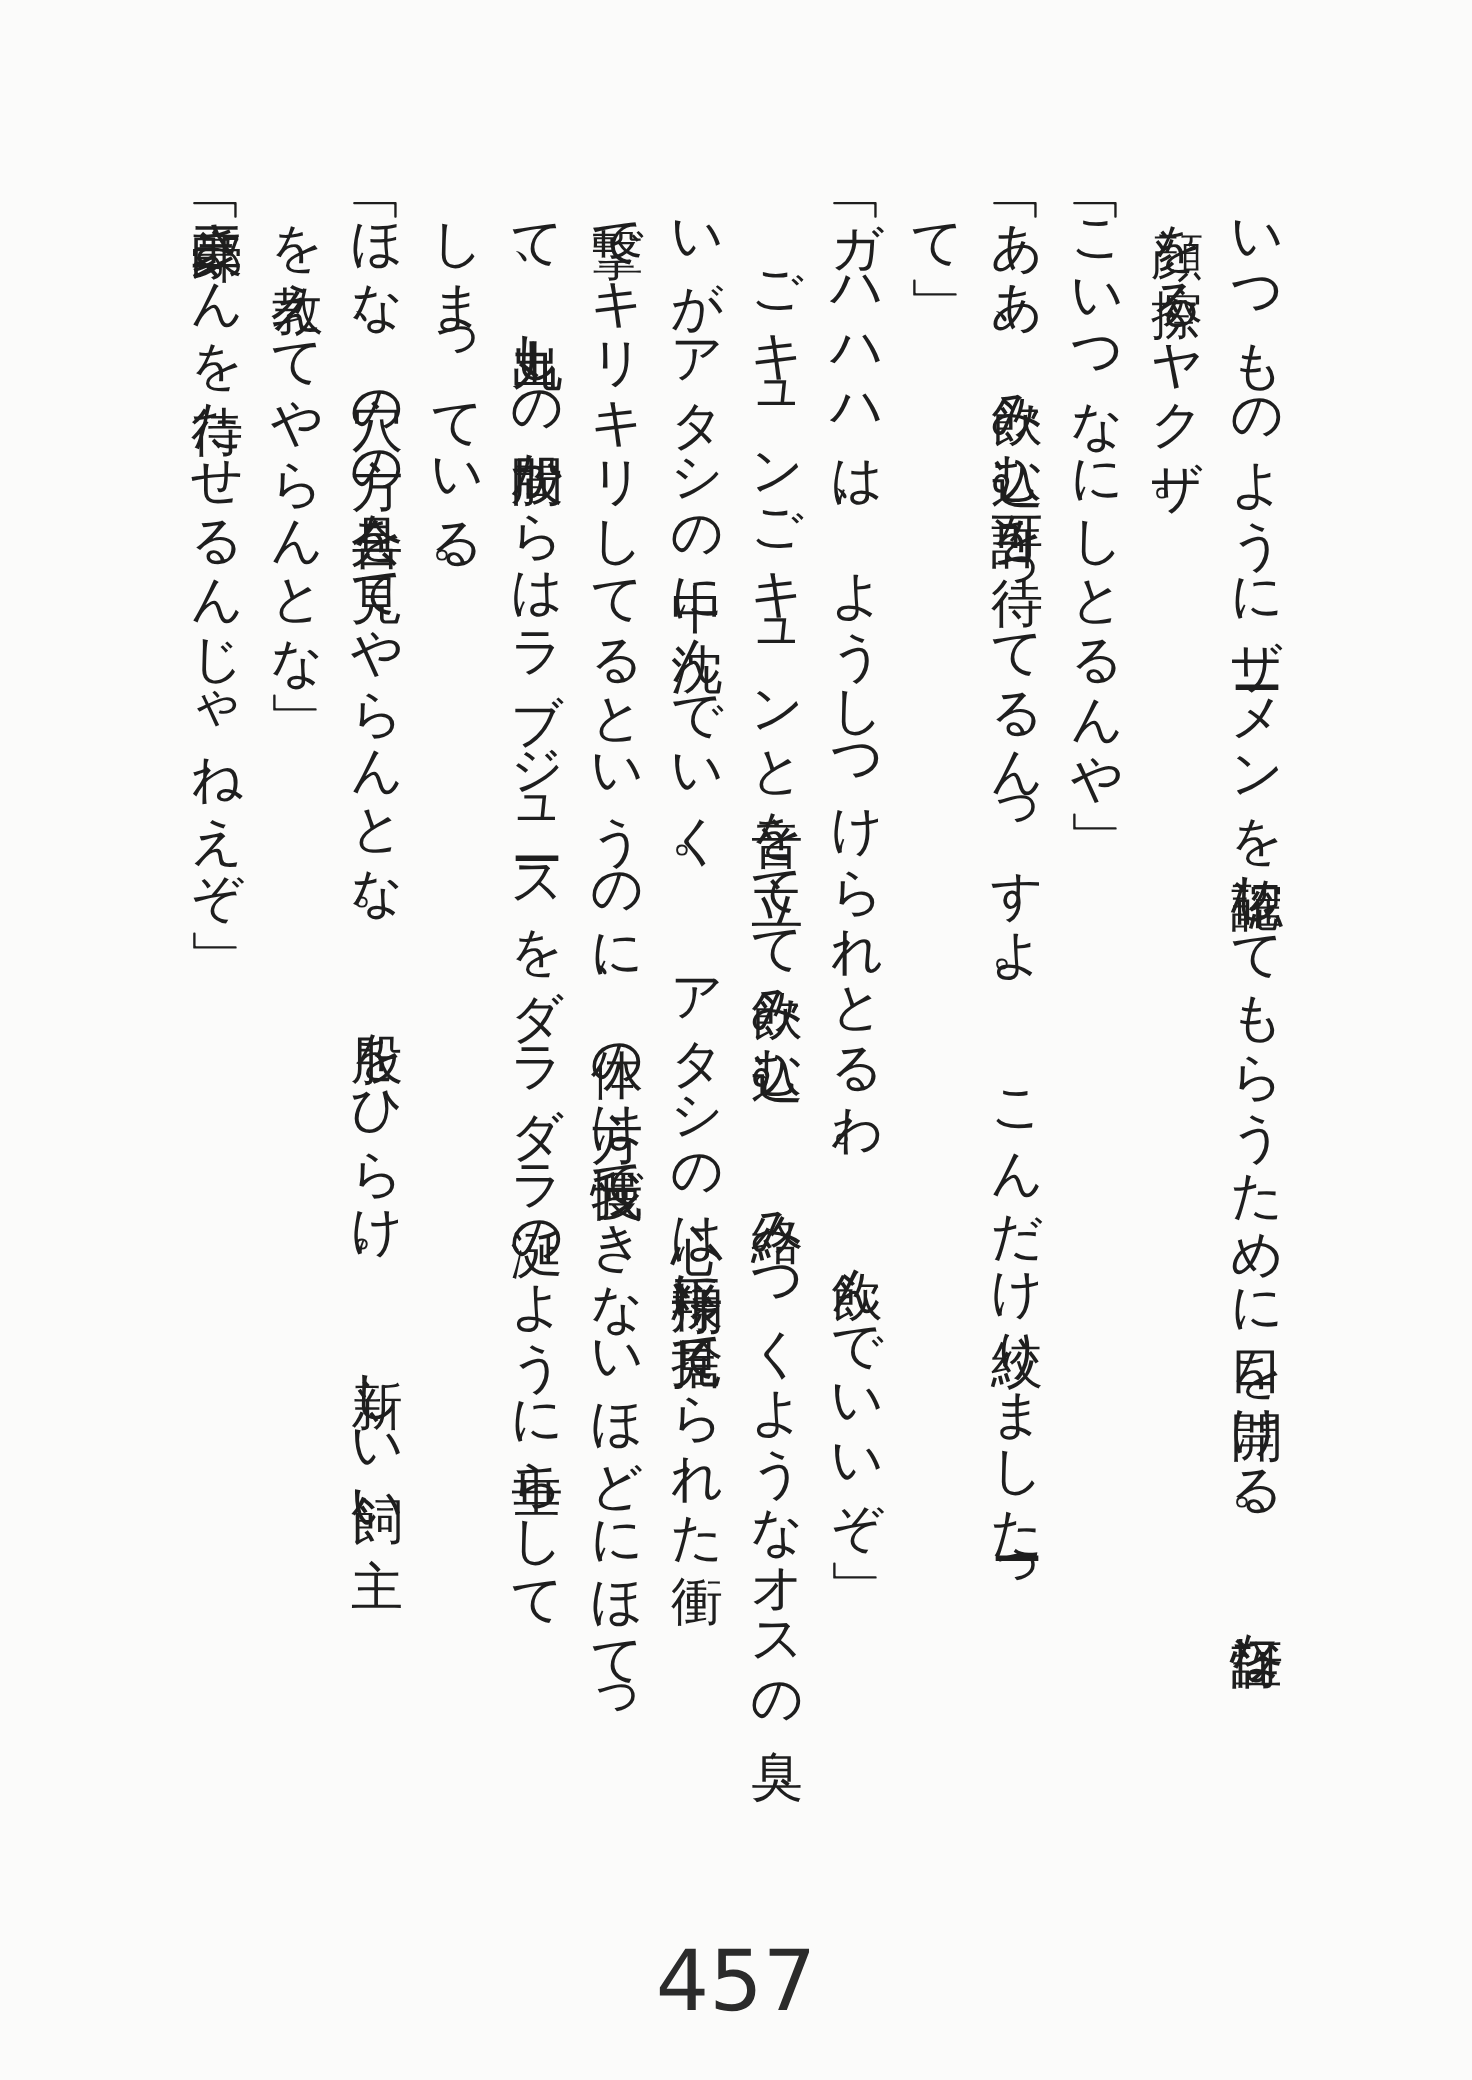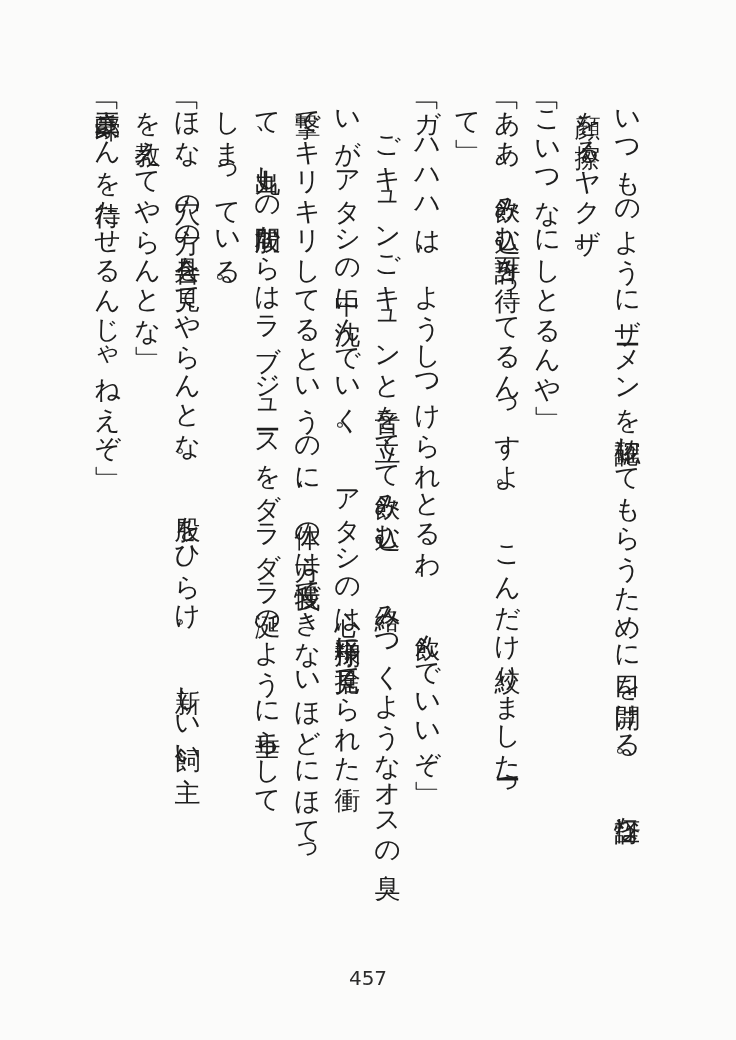--- a/index.html
+++ b/index.html
@@ -38,21 +38,21 @@
     margin: 0;
     padding: 0;
   }
   .page-number {
     position: absolute;
     top: 966px;
     left: 0;
     width: 736px;
     text-align: center;
     font-family: "DejaVu Sans", "Liberation Sans", sans-serif;
-    font-size: 20px;
+    font-size: 42px;
     font-weight: 400;
     color: #2b2b2b;
   }
 </style>
 </head>
 <body>
 
 <div class="page">
   <div class="text-area"><p class="line">いつものようにザーメンを確認してもらうために口を開ける。　怪訝な</p><p class="line">顔を擦るヤクザ。</p><p class="line">「こいつなにしとるんや」</p><p class="line">「ああ、飲み込む許可を待ってるんっすよ。　こんだけ絞りましたーっ</p><p class="line">て」</p><p class="line">「ガハハハは、ようしつけられとるわ。　飲んでいいぞ」</p><p class="line">　ごキュンごキュンと音を立てて飲み込む。　絡みつくようなオスの臭</p><p class="line">いがアタシの中に沈んでいく。　アタシの心は翔平様に見捨てられた衝</p><p class="line">撃でキリキリしてるというのに、体の方は我慢できないほどにほてっ</p><p class="line">て、丸出しの股間からはラブジュースをダラダラ涎のように垂らして</p><p class="line">しまっている。</p><p class="line">「ほな、穴の方の具合を見てやらんとな。　股をひらけ。　新しい飼い主</p><p class="line">を教えてやらんとな」</p><p class="line">「豪三郎さんを待たせるんじゃねえぞ」</p></div>
   <div class="page-number">457</div>

